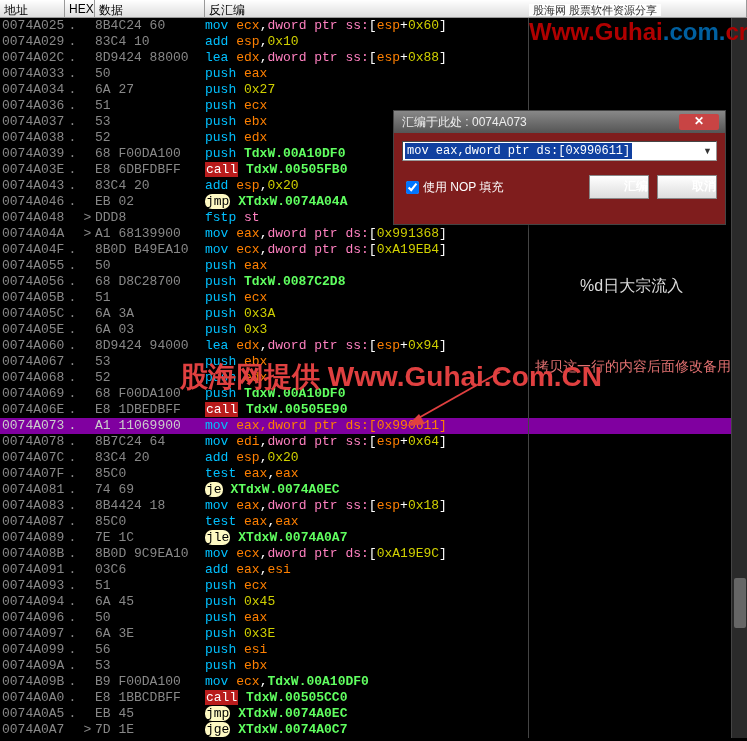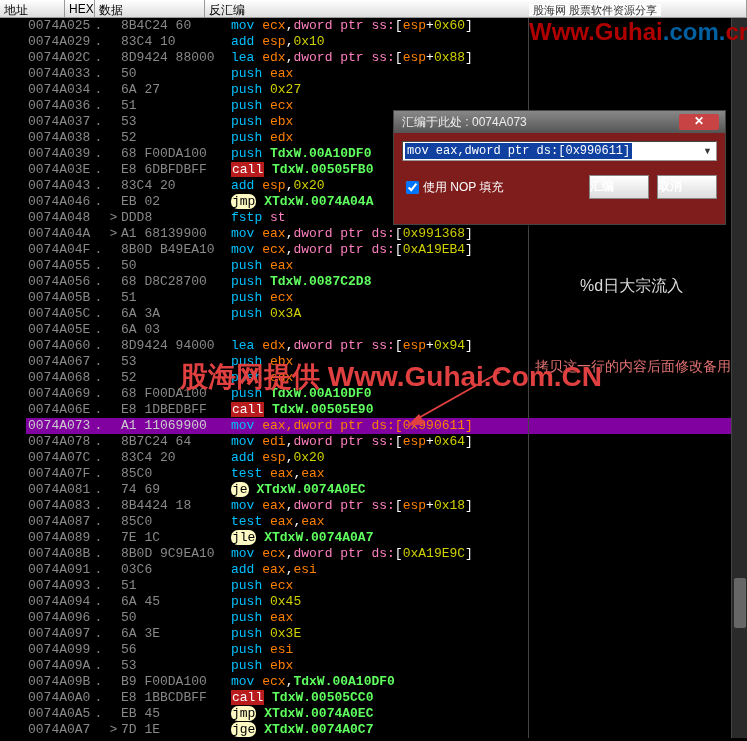--- a/index.html
+++ b/index.html
@@ -27,21 +27,20 @@
     border-bottom: 1px solid #999;
     padding: 2px 4px;
     white-space: nowrap;
   }
   .col-addr-h { width: 65px; }
   .col-hex-h { width: 30px; }
   .col-data-h { width: 110px; }
   .col-dis-h { flex: 1; }
   .listing {
     position: relative;
-    padding-left: 26px;
   }
   .row {
     display: flex;
     height: 16px;
     line-height: 16px;
     white-space: pre;
   }
   .row > div { overflow: hidden; }
   .addr { width: 65px; color: #888; padding-left:2px;}
   .mark { width: 15px; color: #888; text-align:center;}
@@ -91,21 +90,21 @@
     border: 1px inset #999;
     background:#fff; height:20px;
     display:flex; align-items:center; justify-content:space-between;
     padding:0 2px;
   }
   .dlg-input-sel { background:#1040a0; color:#fff; padding:1px 2px; font-family:"Courier New",monospace; font-size:12px; white-space:pre;}
   .dlg-caret{font-size:9px;color:#333;padding:0 2px;}
   .dlg-row2 { margin-top:14px; display:flex; align-items:center;}
   .dlg-cb { margin-right:4px;}
   .dlg-btns { margin-left:auto; display:flex; gap:8px;}
-  .dlg-btn { width:60px; height:24px; border:1px solid #888; background:linear-gradient(#fff,#ddd); text-align:left; line-height:20px;font-weight:bold;}
+  .dlg-btn { width:60px; height:24px; border:1px solid #888; background:linear-gradient(#fff,#ddd); text-align:right; line-height:20px;font-weight:bold;}
 
   
   .wm-top {
     position:absolute; top:2px; right:8px; width:210px; z-index:5;
     font-family:"SimSun",sans-serif; text-align:left;
   }
   .wm-top .l1{color:#333;font-size:11px;background:rgba(255,255,255,0.85);padding:0 4px;}
   .wm-top .l2{color:#b00000;font-size:24px;font-weight:bold;}
   .wm-top .l2 .dom{color:#b00000;}
   .wm-top .l2 .dot{color:#0060a0;}
@@ -159,21 +158,21 @@
     <div class="row"><div class="addr">0074A03E</div><div class="mark">.</div><div class="chev"></div><div class="hexd">E8 6DBFDBFF</div><div class="dis"><span class="invred">call</span><span class="c-white"> </span><span class="c-green">TdxW.00505FB0</span></div></div>
     <div class="row"><div class="addr">0074A043</div><div class="mark">.</div><div class="chev"></div><div class="hexd">83C4 20</div><div class="dis"><span class="c-cyan">add </span><span class="c-orange">esp</span><span class="c-white">,</span><span class="c-yel">0x20</span></div></div>
     <div class="row"><div class="addr">0074A046</div><div class="mark">.</div><div class="chev"></div><div class="hexd">EB 02</div><div class="dis"><span class="invyel">jmp</span><span class="c-white"> </span><span class="c-green">XTdxW.0074A04A</span></div></div>
     <div class="row"><div class="addr">0074A048</div><div class="mark"></div><div class="chev">&gt;</div><div class="hexd">DDD8</div><div class="dis"><span class="c-cyan">fstp </span><span class="c-pink">st</span></div></div>
     <div class="row"><div class="addr">0074A04A</div><div class="mark"></div><div class="chev">&gt;</div><div class="hexd">A1 68139900</div><div class="dis"><span class="c-cyan">mov </span><span class="c-orange">eax</span><span class="c-white">,</span><span class="c-pink">dword ptr ds:</span><span class="c-white">[</span><span class="c-yel">0x991368</span><span class="c-white">]</span></div></div>
     <div class="row"><div class="addr">0074A04F</div><div class="mark">.</div><div class="chev"></div><div class="hexd">8B0D B49EA10</div><div class="dis"><span class="c-cyan">mov </span><span class="c-orange">ecx</span><span class="c-white">,</span><span class="c-pink">dword ptr ds:</span><span class="c-white">[</span><span class="c-yel">0xA19EB4</span><span class="c-white">]</span></div></div>
     <div class="row"><div class="addr">0074A055</div><div class="mark">.</div><div class="chev"></div><div class="hexd">50</div><div class="dis"><span class="c-cyan">push </span><span class="c-orange">eax</span></div></div>
     <div class="row"><div class="addr">0074A056</div><div class="mark">.</div><div class="chev"></div><div class="hexd">68 D8C28700</div><div class="dis"><span class="c-cyan">push </span><span class="c-green">TdxW.0087C2D8</span></div></div>
     <div class="row"><div class="addr">0074A05B</div><div class="mark">.</div><div class="chev"></div><div class="hexd">51</div><div class="dis"><span class="c-cyan">push </span><span class="c-orange">ecx</span></div></div>
     <div class="row"><div class="addr">0074A05C</div><div class="mark">.</div><div class="chev"></div><div class="hexd">6A 3A</div><div class="dis"><span class="c-cyan">push </span><span class="c-yel">0x3A</span></div></div>
-    <div class="row"><div class="addr">0074A05E</div><div class="mark">.</div><div class="chev"></div><div class="hexd">6A 03</div></div>
+    <div class="row"><div class="addr">0074A05E</div><div class="mark">.</div><div class="chev"></div><div class="hexd">6A 03</div><div class="dis"><span class="c-cyan">push </span><span class="c-yel">0x3</span></div></div>
     <div class="row"><div class="addr">0074A060</div><div class="mark">.</div><div class="chev"></div><div class="hexd">8D9424 94000</div><div class="dis"><span class="c-cyan">lea </span><span class="c-orange">edx</span><span class="c-white">,</span><span class="c-pink">dword ptr ss:</span><span class="c-white">[</span><span class="c-orange">esp</span><span class="c-white">+</span><span class="c-yel">0x94</span><span class="c-white">]</span></div></div>
     <div class="row"><div class="addr">0074A067</div><div class="mark">.</div><div class="chev"></div><div class="hexd">53</div><div class="dis"><span class="c-cyan">push </span><span class="c-orange">ebx</span></div></div>
     <div class="row"><div class="addr">0074A068</div><div class="mark">.</div><div class="chev"></div><div class="hexd">52</div><div class="dis"><span class="c-cyan">push </span><span class="c-orange">edx</span></div></div>
     <div class="row"><div class="addr">0074A069</div><div class="mark">.</div><div class="chev"></div><div class="hexd">68 F00DA100</div><div class="dis"><span class="c-cyan">push </span><span class="c-green">TdxW.00A10DF0</span></div></div>
     <div class="row"><div class="addr">0074A06E</div><div class="mark">.</div><div class="chev"></div><div class="hexd">E8 1DBEDBFF</div><div class="dis"><span class="invred">call</span><span class="c-white"> </span><span class="c-green">TdxW.00505E90</span></div></div>
     <div class="row hl"><div class="addr">0074A073</div><div class="mark">.</div><div class="chev"></div><div class="hexd">A1 11069900</div><div class="dis"><span class="c-cyan">mov </span><span class="c-orange">eax</span><span class="c-orange">,</span><span class="c-orange">dword ptr ds:</span><span class="c-orange">[</span><span class="c-orange">0x990611</span><span class="c-orange">]</span></div></div>
     <div class="row"><div class="addr">0074A078</div><div class="mark">.</div><div class="chev"></div><div class="hexd">8B7C24 64</div><div class="dis"><span class="c-cyan">mov </span><span class="c-orange">edi</span><span class="c-white">,</span><span class="c-pink">dword ptr ss:</span><span class="c-white">[</span><span class="c-orange">esp</span><span class="c-white">+</span><span class="c-yel">0x64</span><span class="c-white">]</span></div></div>
     <div class="row"><div class="addr">0074A07C</div><div class="mark">.</div><div class="chev"></div><div class="hexd">83C4 20</div><div class="dis"><span class="c-cyan">add </span><span class="c-orange">esp</span><span class="c-white">,</span><span class="c-yel">0x20</span></div></div>
     <div class="row"><div class="addr">0074A07F</div><div class="mark">.</div><div class="chev"></div><div class="hexd">85C0</div><div class="dis"><span class="c-cyan">test </span><span class="c-orange">eax</span><span class="c-white">,</span><span class="c-orange">eax</span></div></div>
     <div class="row"><div class="addr">0074A081</div><div class="mark">.</div><div class="chev"></div><div class="hexd">74 69</div><div class="dis"><span class="invyel">je</span><span class="c-white"> </span><span class="c-green">XTdxW.0074A0EC</span></div></div>

